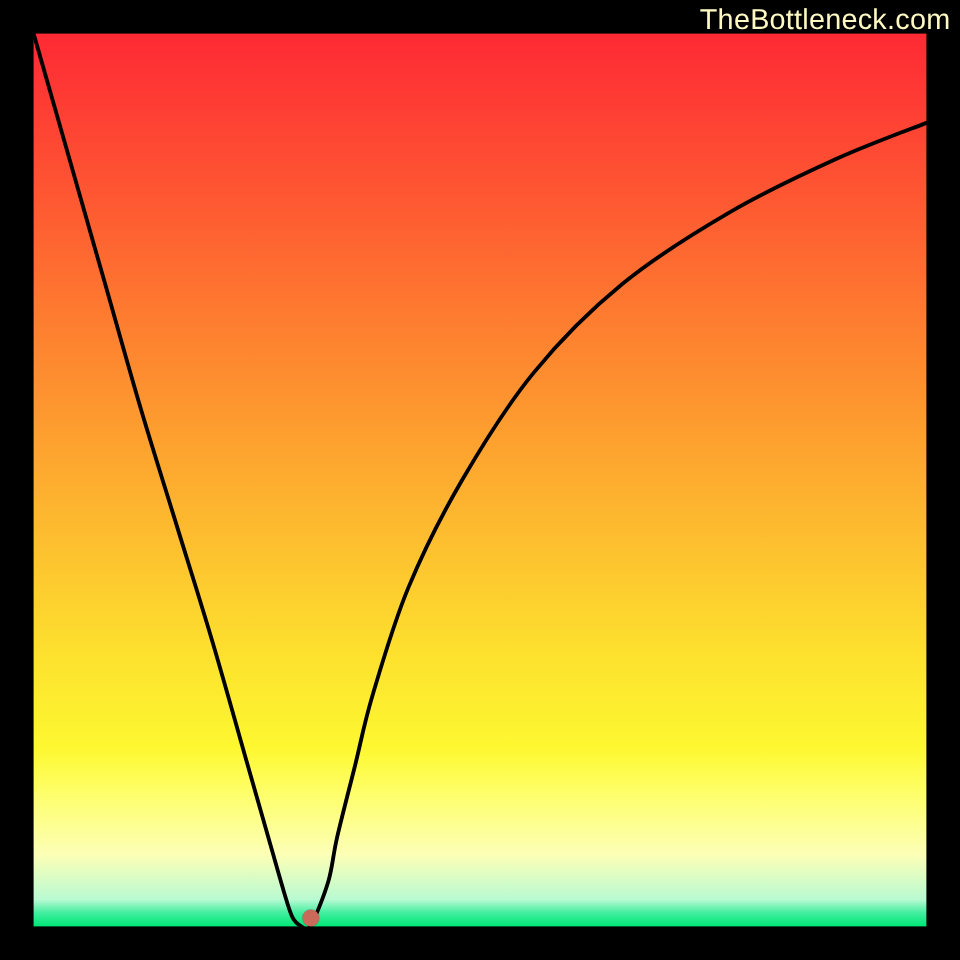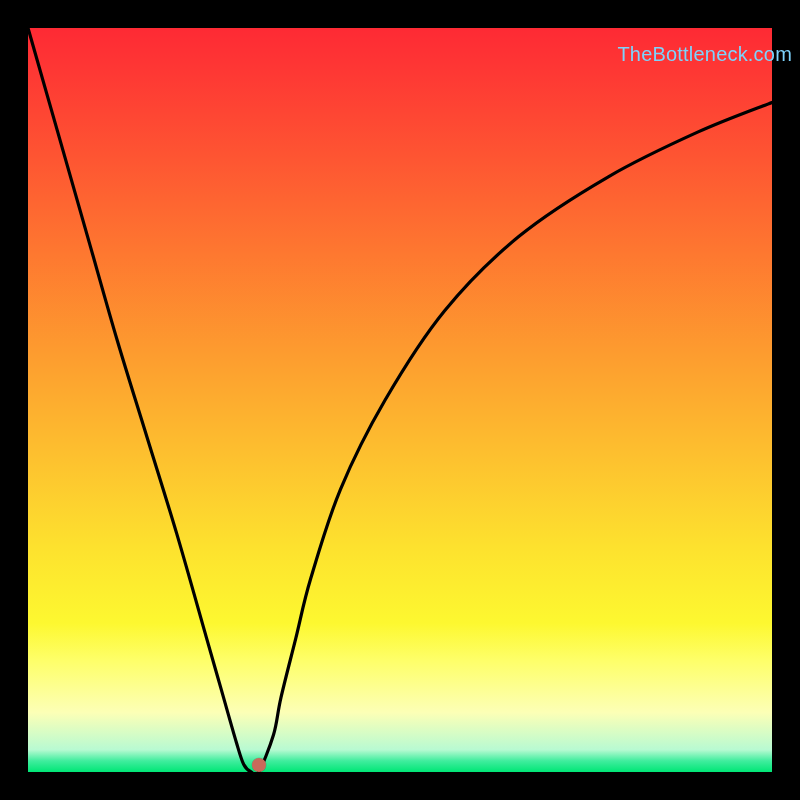--- a/index.html
+++ b/index.html
@@ -14,26 +14,25 @@
   .stage {
     position: relative;
     width: 800px;
     height: 800px;
     background: #000;
   }
   .watermark {
     position: absolute;
     top: 3px;
     right: 8px;
-    color: #7dd3fc;
-    font-size: 20px;
+    color: #fef9c3;
+    font-size: 24px;
     font-weight: 400;
     letter-spacing: 0.2px;
     z-index: 10;
-    margin-top: 40px;
   }
   .plot-outer {
     position: absolute;
     left: 28px;
     top: 28px;
     width: 744px;
     height: 744px;
     background: #000;
   }
   .plot-inner {

